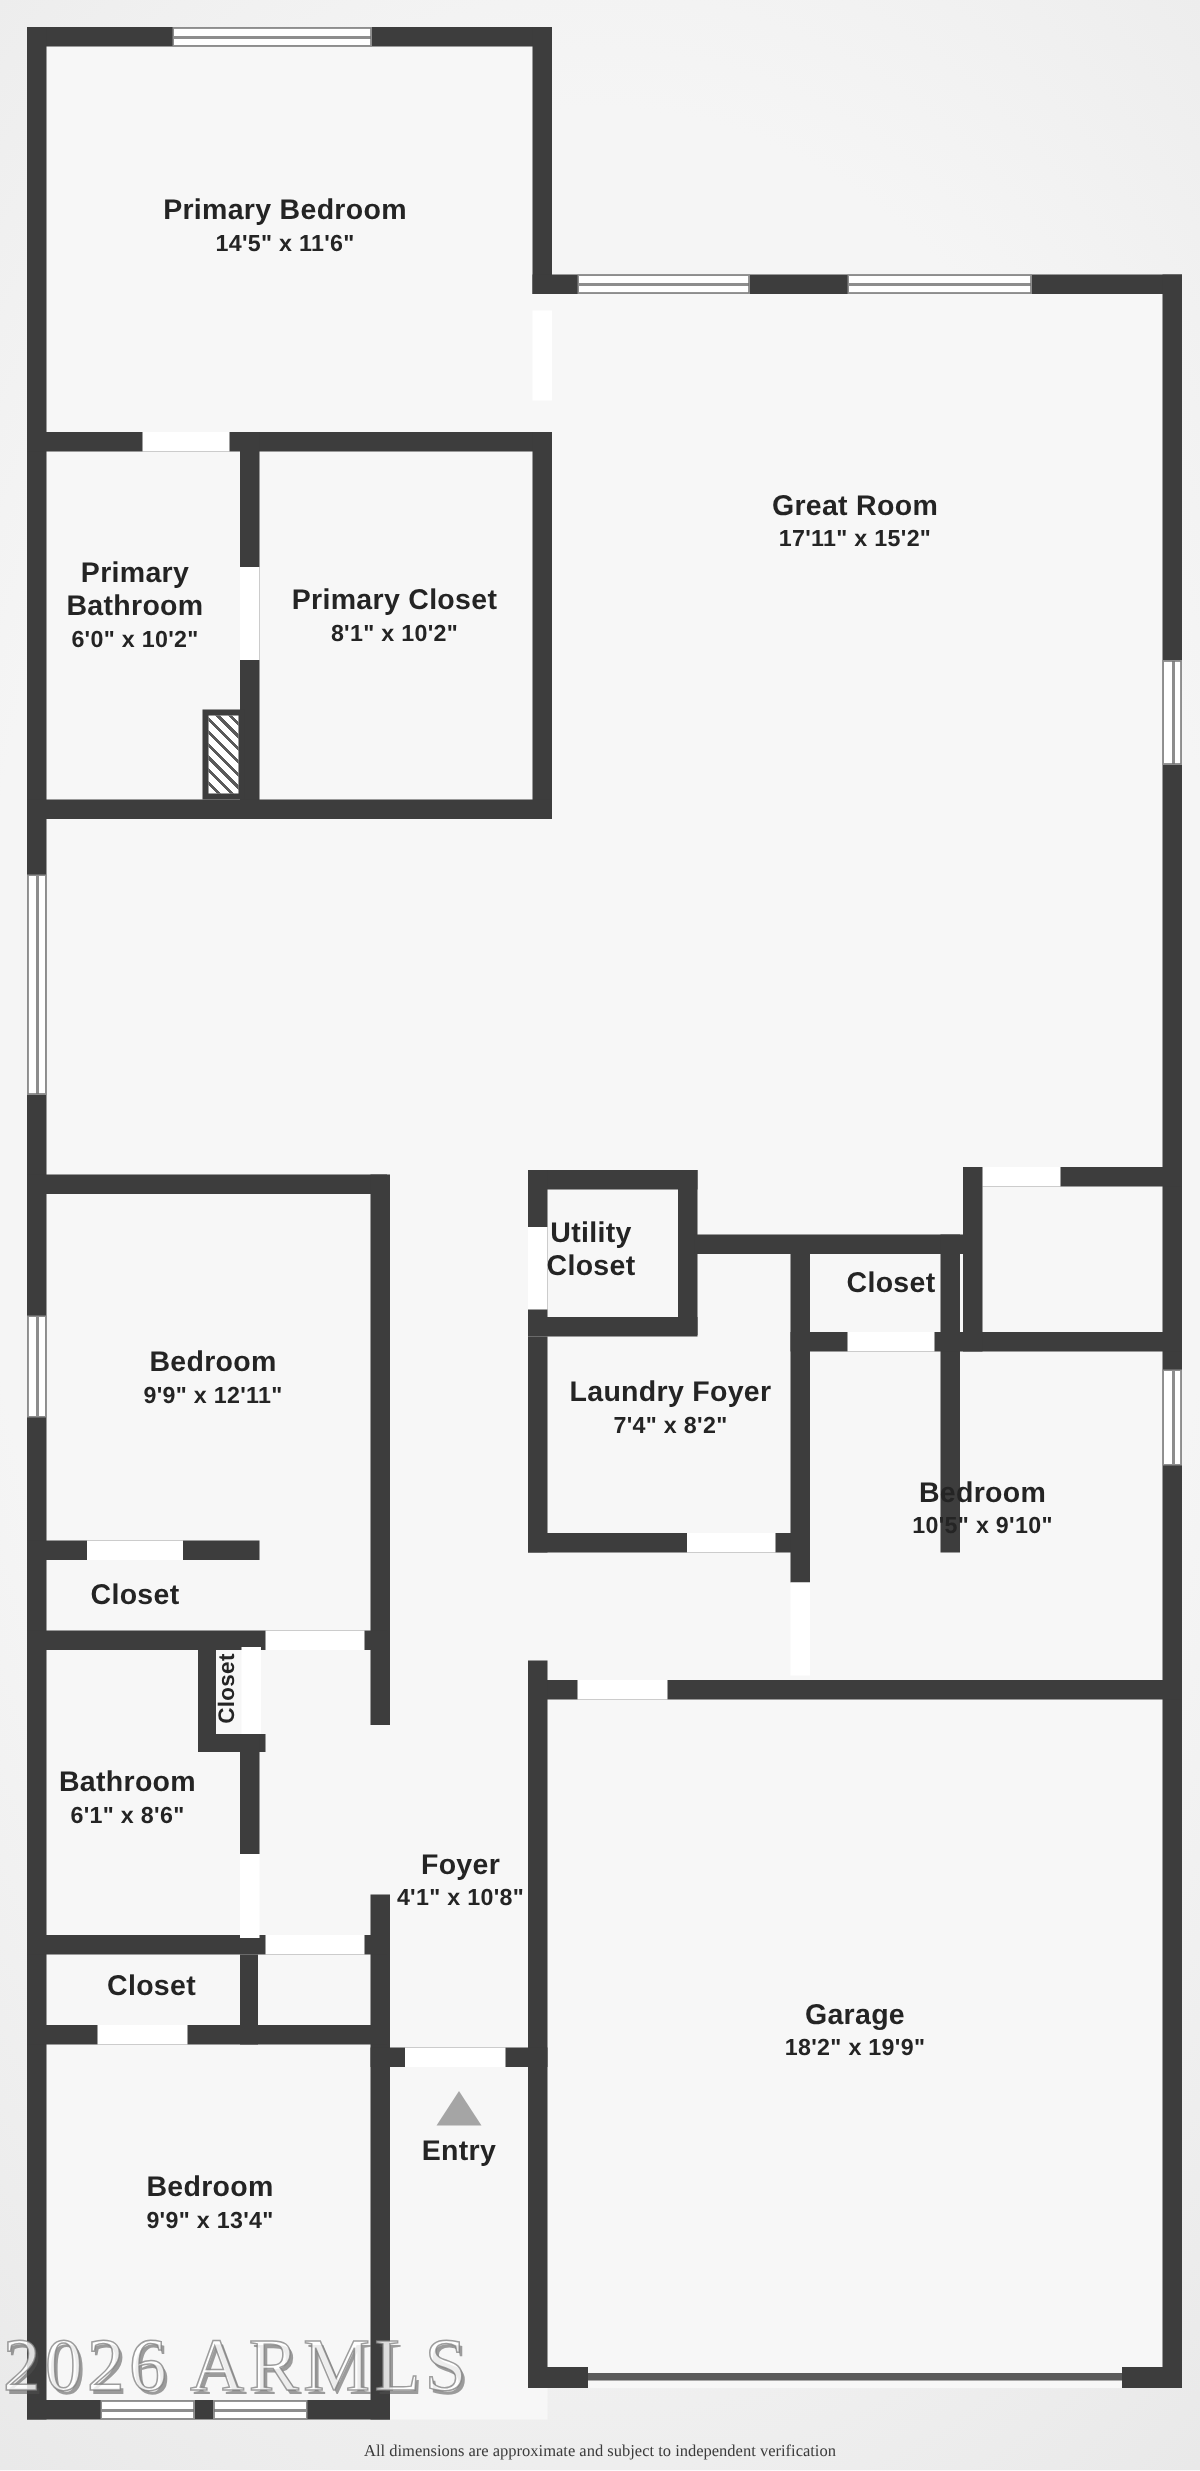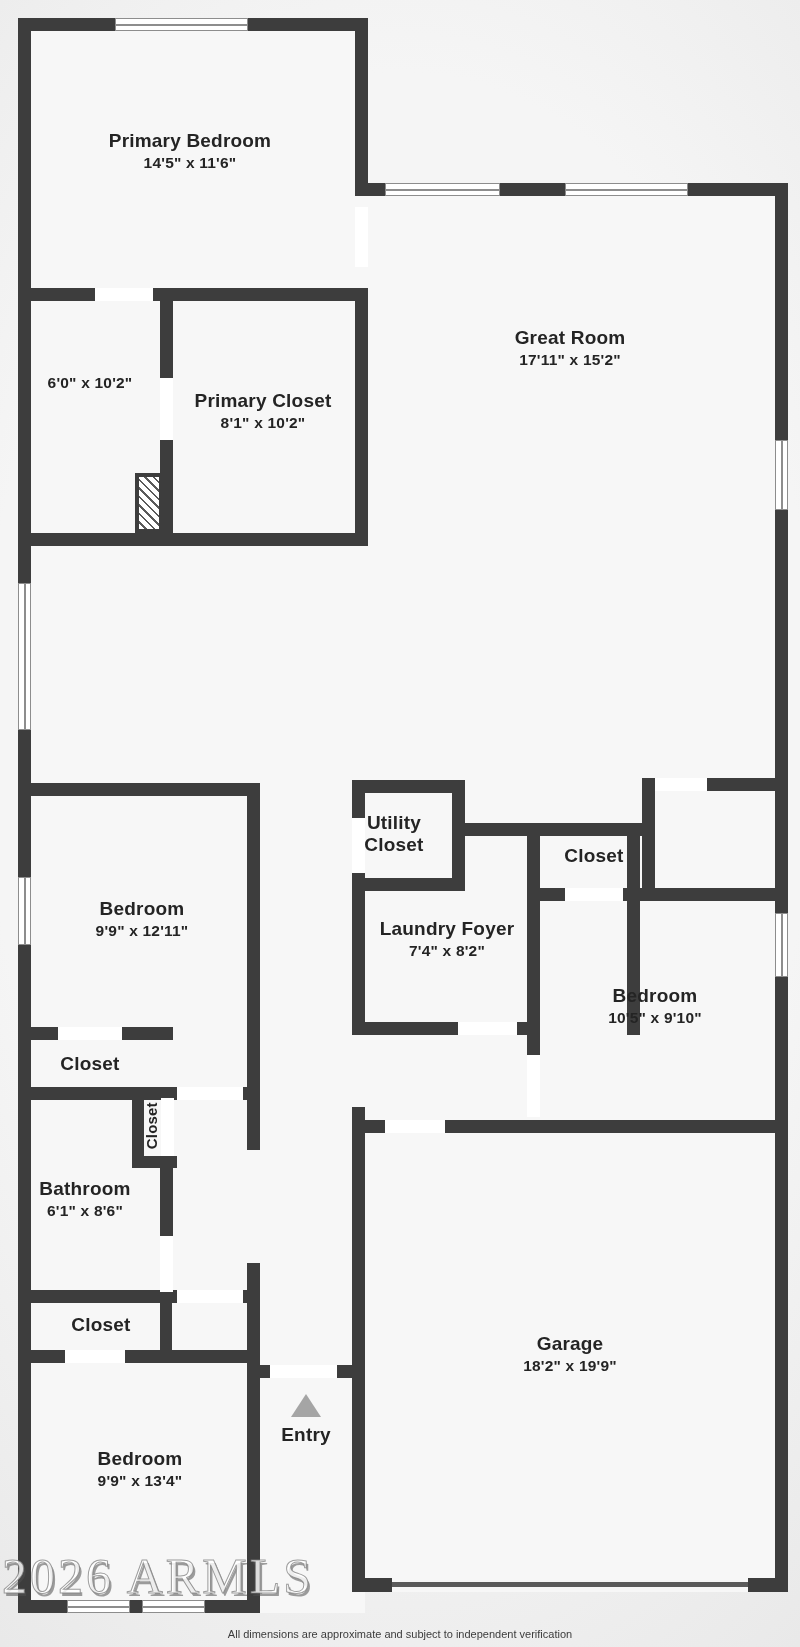--- a/index.html
+++ b/index.html
@@ -20,21 +20,21 @@
   .label .dm{font-size:15.5px;display:block;margin-top:2px;}
   .label.vert{transform:rotate(-90deg);transform-origin:center;}
   .tri{position:absolute;z-index:4;width:0;height:0;
     border-left:15px solid transparent;border-right:15px solid transparent;
     border-bottom:23px solid #a5a5a5;}
   .wm{position:absolute;z-index:5;font-family:"Liberation Serif", serif;
     font-size:50px;letter-spacing:3px;color:rgba(255,255,255,0.82);
     -webkit-text-stroke:1px rgba(125,125,125,0.75);
     text-shadow:2px 3px 0 rgba(80,80,80,0.55);white-space:nowrap;}
   .disc{position:absolute;z-index:4;left:0;top:1628px;width:800px;text-align:center;
-    font-size:11px;color:#3c3c3c;}
+    font-size:11px;color:#3c3c3c;font-family:Liberation Serif, serif;}
 </style>
 </head>
 <body>
 
 <div class="canvas">
 
   <div class="fill" style="left:18px;top:18px;width:350px;height:528px"></div>
   <div class="fill" style="left:355px;top:183px;width:433px;height:652px"></div>
   <div class="fill" style="left:18px;top:533px;width:770px;height:600px"></div>
   <div class="fill" style="left:18px;top:1133px;width:242px;height:480px"></div>
@@ -113,20 +113,21 @@
 
   <div class="label" style="left:60px;top:130px;width:260px">
     <span class="nm">Primary Bedroom</span>
     <span class="dm">14'5" x 11'6"</span>
   </div>
   <div class="label" style="left:455px;top:327px;width:230px">
     <span class="nm">Great Room</span>
     <span class="dm">17'11" x 15'2"</span>
   </div>
   <div class="label" style="left:15px;top:372px;width:150px">
+    <span class="nm">Primary Bathroom</span>
     <span class="dm">6'0" x 10'2"</span>
   </div>
   <div class="label" style="left:168px;top:390px;width:190px">
     <span class="nm">Primary Closet</span>
     <span class="dm">8'1" x 10'2"</span>
   </div>
   <div class="label" style="left:338px;top:812px;width:112px">
     <span class="nm">Utility Closet</span>
   </div>
   <div class="label" style="left:535px;top:845px;width:118px">
@@ -147,20 +148,24 @@
   <div class="label" style="left:33px;top:1053px;width:114px">
     <span class="nm">Closet</span>
   </div>
   <div class="label vert" style="left:107px;top:1117px;width:90px">
     <span class="nm" style="font-size:15px">Closet</span>
   </div>
   <div class="label" style="left:10px;top:1178px;width:150px">
     <span class="nm">Bathroom</span>
     <span class="dm">6'1" x 8'6"</span>
   </div>
+  <div class="label" style="left:237px;top:1233px;width:140px">
+    <span class="nm">Foyer</span>
+    <span class="dm">4'1" x 10'8"</span>
+  </div>
   <div class="label" style="left:44px;top:1314px;width:114px">
     <span class="nm">Closet</span>
   </div>
   <div class="label" style="left:40px;top:1448px;width:200px">
     <span class="nm">Bedroom</span>
     <span class="dm">9'9" x 13'4"</span>
   </div>
   <div class="label" style="left:470px;top:1333px;width:200px">
     <span class="nm">Garage</span>
     <span class="dm">18'2" x 19'9"</span>

